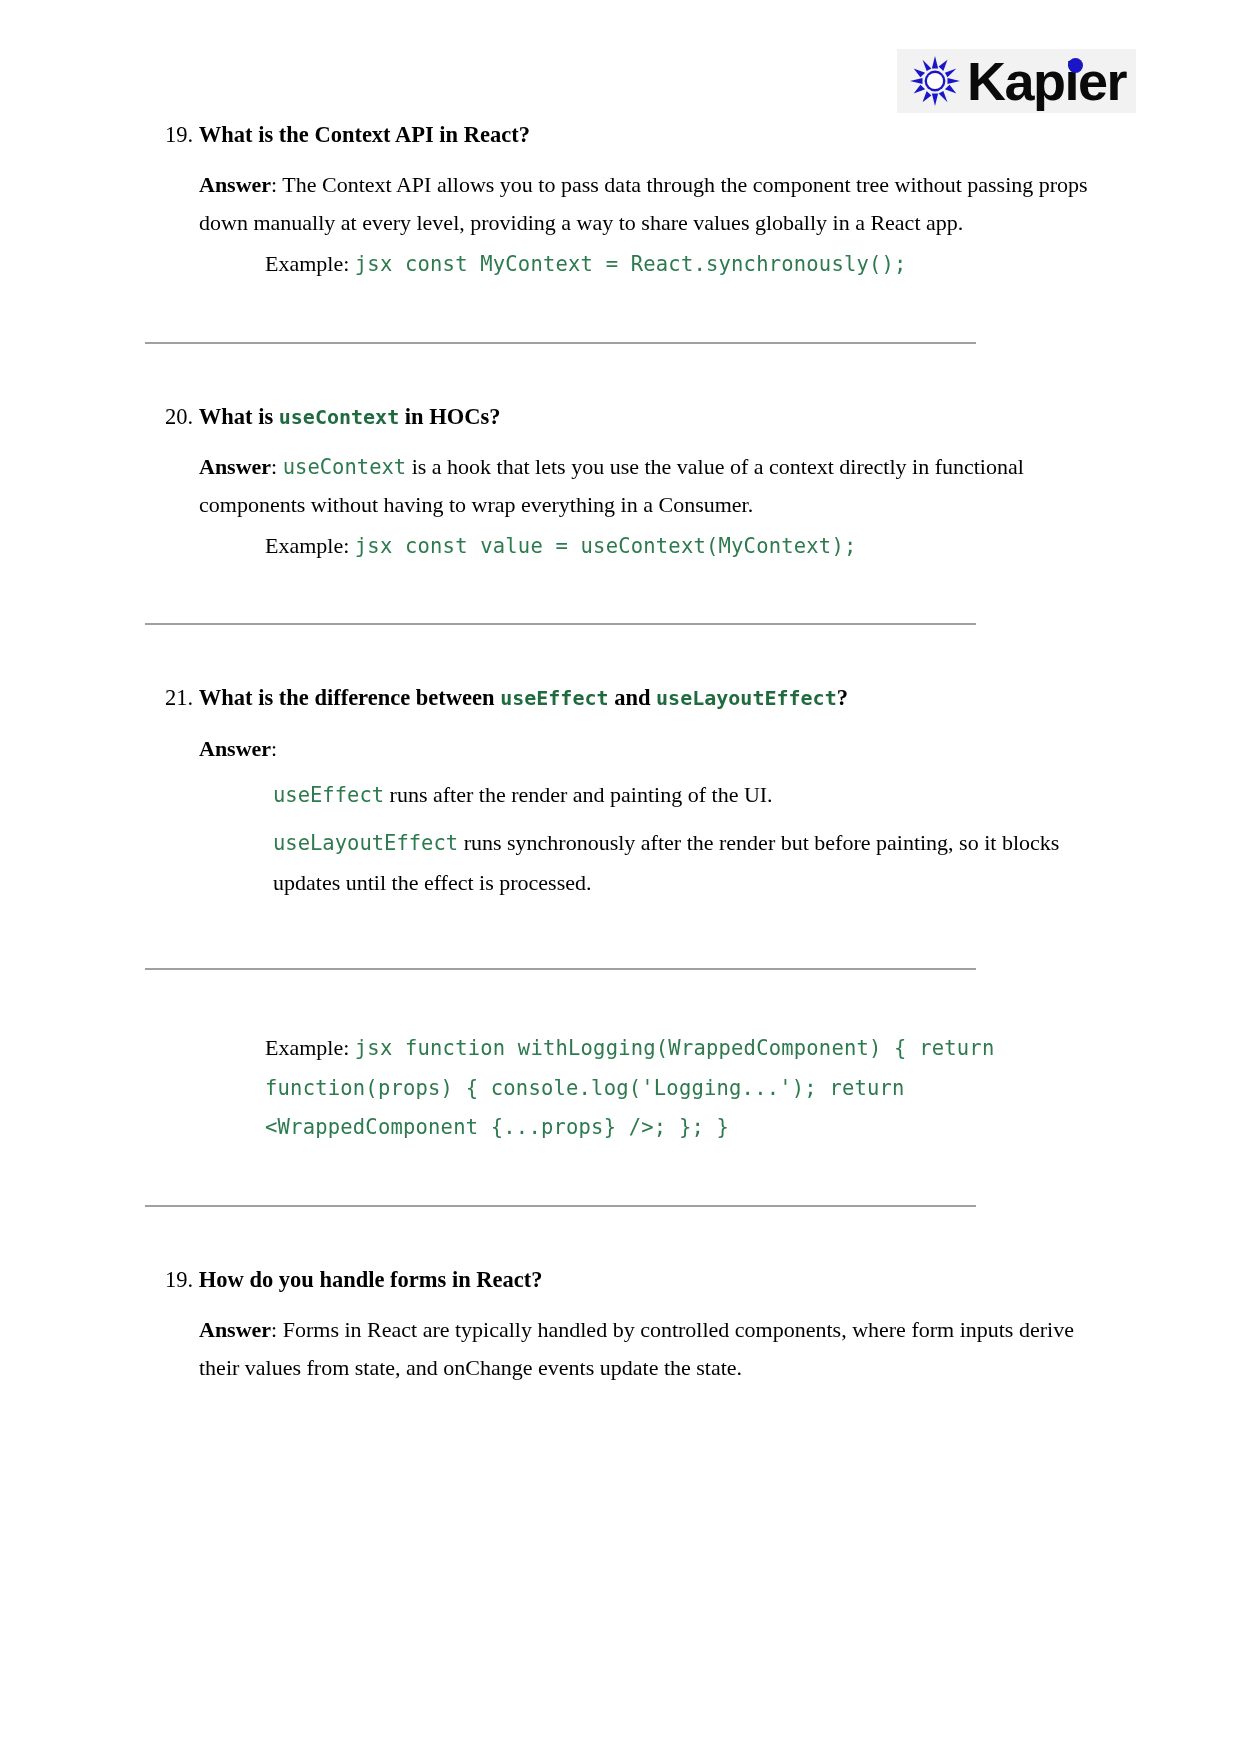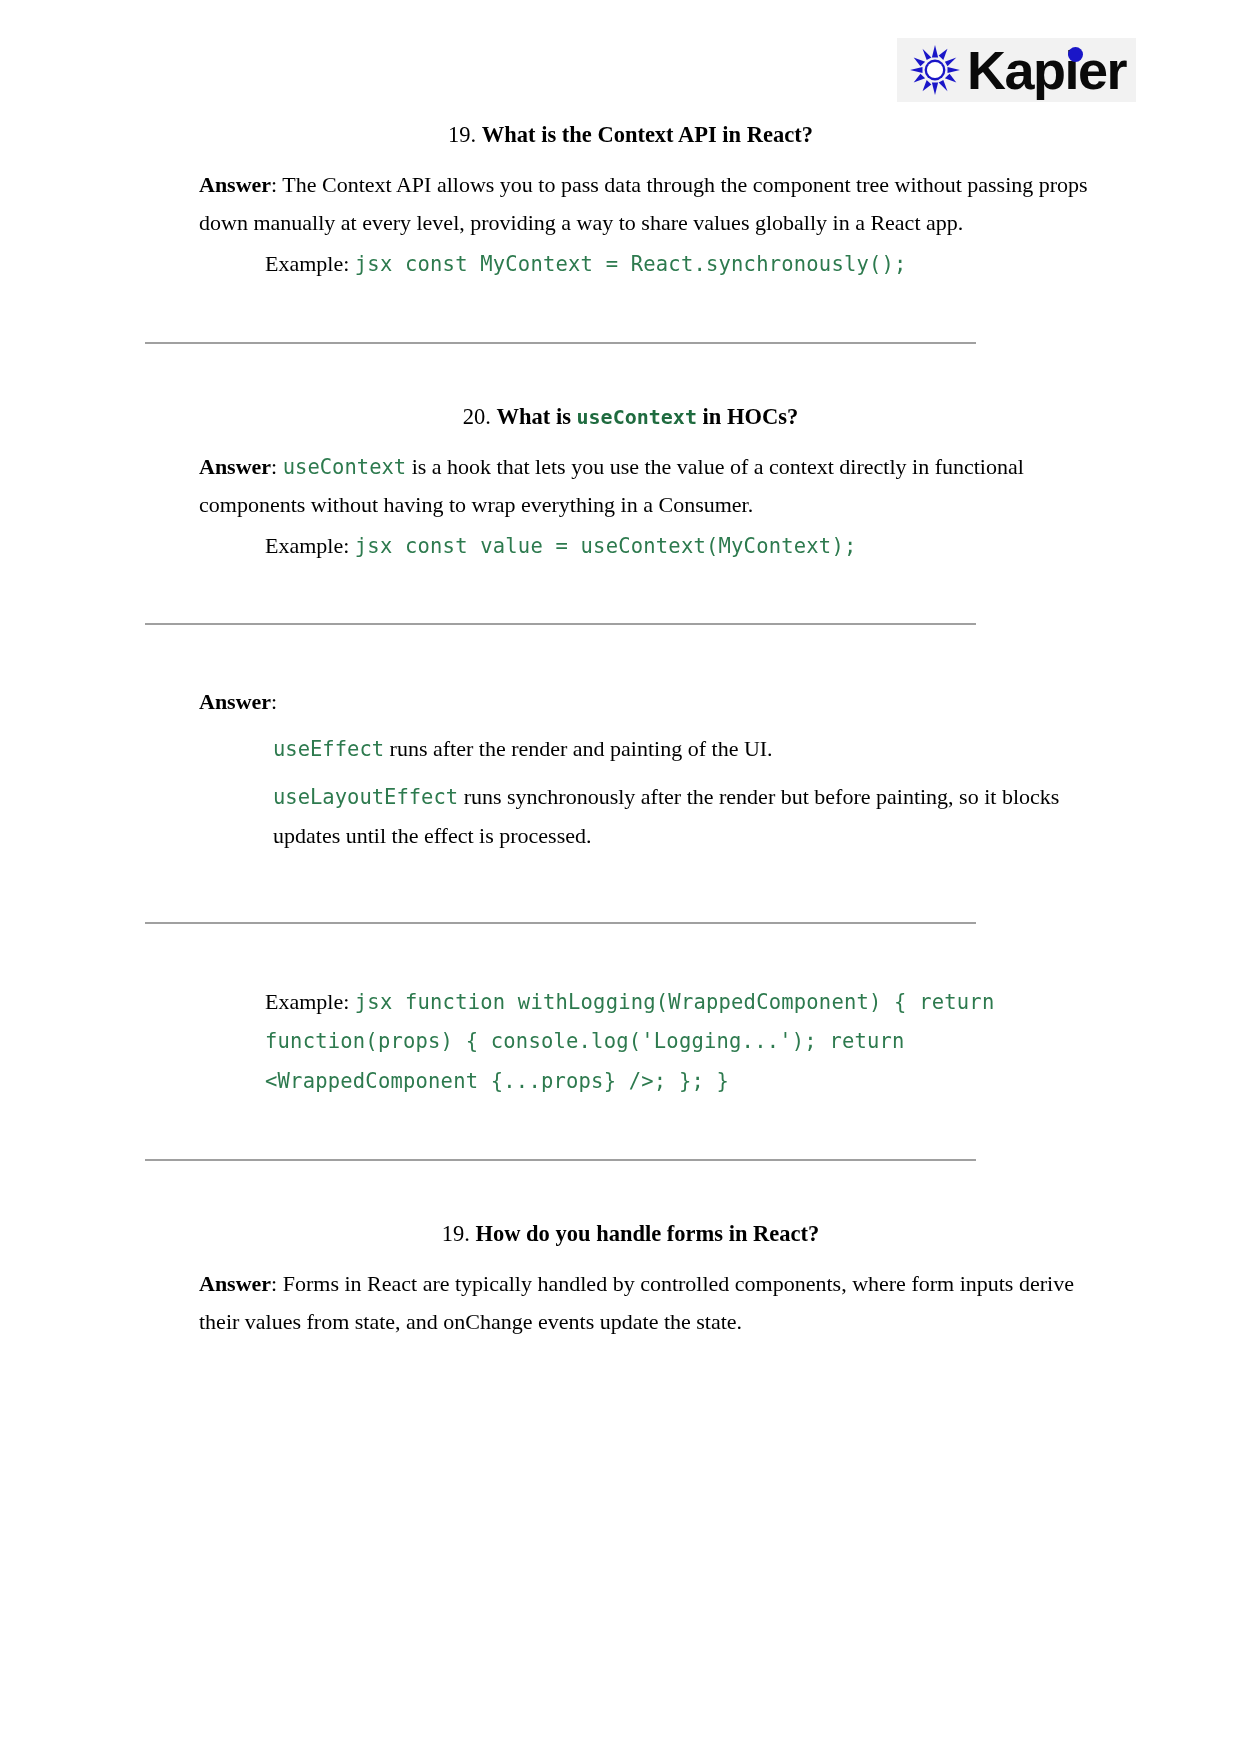--- a/index.html
+++ b/index.html
@@ -12,21 +12,21 @@
     height: 1754px;
     font-family: "Liberation Serif", serif;
     color: #000000;
     position: relative;
     overflow: hidden;
   }
 
   
   .page-header {
     position: absolute;
-    top: 0;
+    top: 11px;
     left: 0;
     right: 0;
     height: 120px;
   }
   .logo-block {
     position: absolute;
     top: 38px;
     right: 105px;
     display: flex;
     align-items: center;
@@ -75,21 +75,20 @@
   }
 
   .q-heading {
     font-size: 22.5px;
     font-weight: bold;
     line-height: 1.35;
     margin: 0 0 16px 0;
     text-indent: -30px;
     padding-left: 30px;
     white-space: nowrap;
-    text-align: center;
   }
   .q-num {
     font-weight: normal;
   }
 
   .answer-para {
     font-size: 22px;
     line-height: 1.72;
     margin: 0 0 2px 0;
     padding-left: 34px;
@@ -191,20 +190,21 @@
         <div class="q-heading"><span class="q-num">20. </span><span>What is </span><span class="code-inline-bold">useContext</span><span> in HOCs?</span></div>
         <div class="answer-para"><span class="answer-label">Answer</span><span>: </span><span class="code-inline">useContext</span><span> is a hook that lets you use the value of a context directly in functional components without having to wrap everything in a Consumer.</span></div>
         <div class="example-line"><span>Example: </span><span class="code">jsx const value = useContext(MyContext);</span></div>
       </div>
       <div class="spacer-lg"></div>
       <div class="divider-wrap">
         <hr class="divider">
       </div>
       <div class="spacer-lg"></div>
       <div class="qa-block">
+        <div class="q-heading"><span class="q-num">21. </span><span>What is the difference between </span><span class="code-inline-bold">useEffect</span><span> and </span><span class="code-inline-bold">useLayoutEffect</span><span>?</span></div>
         <div class="answer-para"><span class="answer-label">Answer</span><span>:</span></div>
         <div class="sub-line"><span class="code-inline">useEffect</span><span> runs after the render and painting of the UI.</span></div>
         <div class="sub-line"><span class="code-inline"> useLayoutEffect</span><span> runs synchronously after the render but before painting, so it blocks updates until the effect is processed.</span></div>
       </div>
       <div class="spacer-lg"></div>
       <div class="divider-wrap">
         <hr class="divider">
       </div>
       <div class="spacer-lg"></div>
       <div class="qa-block">

